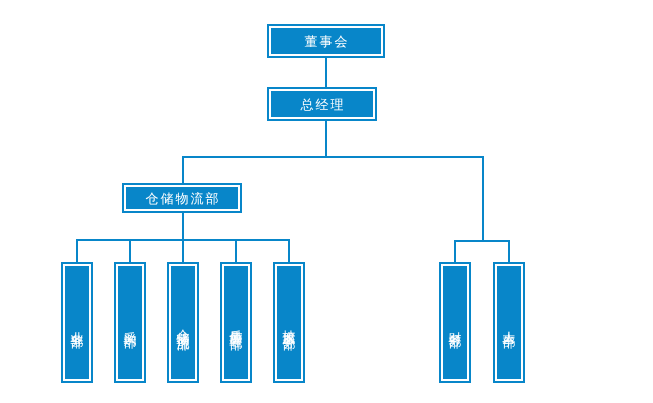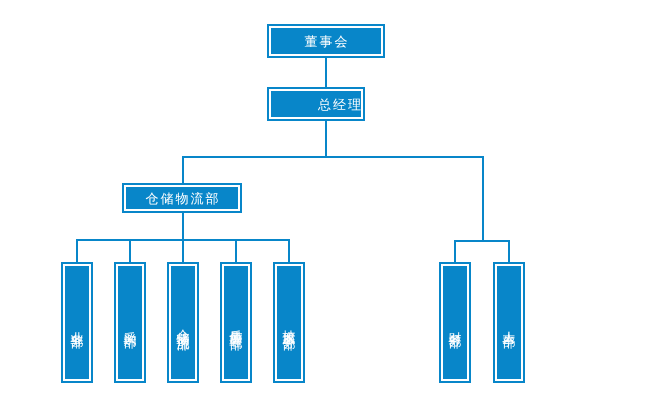--- a/index.html
+++ b/index.html
@@ -68,21 +68,21 @@
   <div class="line v" style="left:288px; top:239px; height:24px;"></div>
   <div class="line v" style="left:482px; top:156px; height:86px;"></div>
   <div class="line h" style="left:454px; top:240px; width:56px;"></div>
   <div class="line v" style="left:454px; top:240px; height:23px;"></div>
   <div class="line v" style="left:508px; top:240px; height:23px;"></div>
 
   <div class="node horizontal" style="left:267px; top:24px; width:118px; height:34px;">
     <span>董事会</span>
   </div>
 
-  <div class="node horizontal" style="left:267px; top:87px; width:98px; height:34px;justify-content:flex-end;">
+  <div class="node horizontal" style="left:267px; top:87px; width:110px; height:34px;">
     <span>总经理</span>
   </div>
 
   <div class="node horizontal" style="left:122px; top:183px; width:120px; height:30px;">
     <span>仓储物流部</span>
   </div>
 
   <div class="node vertical" style="left:61px; top:262px; width:32px; height:121px;">
     <span class="vtext">业务部</span>
   </div>

